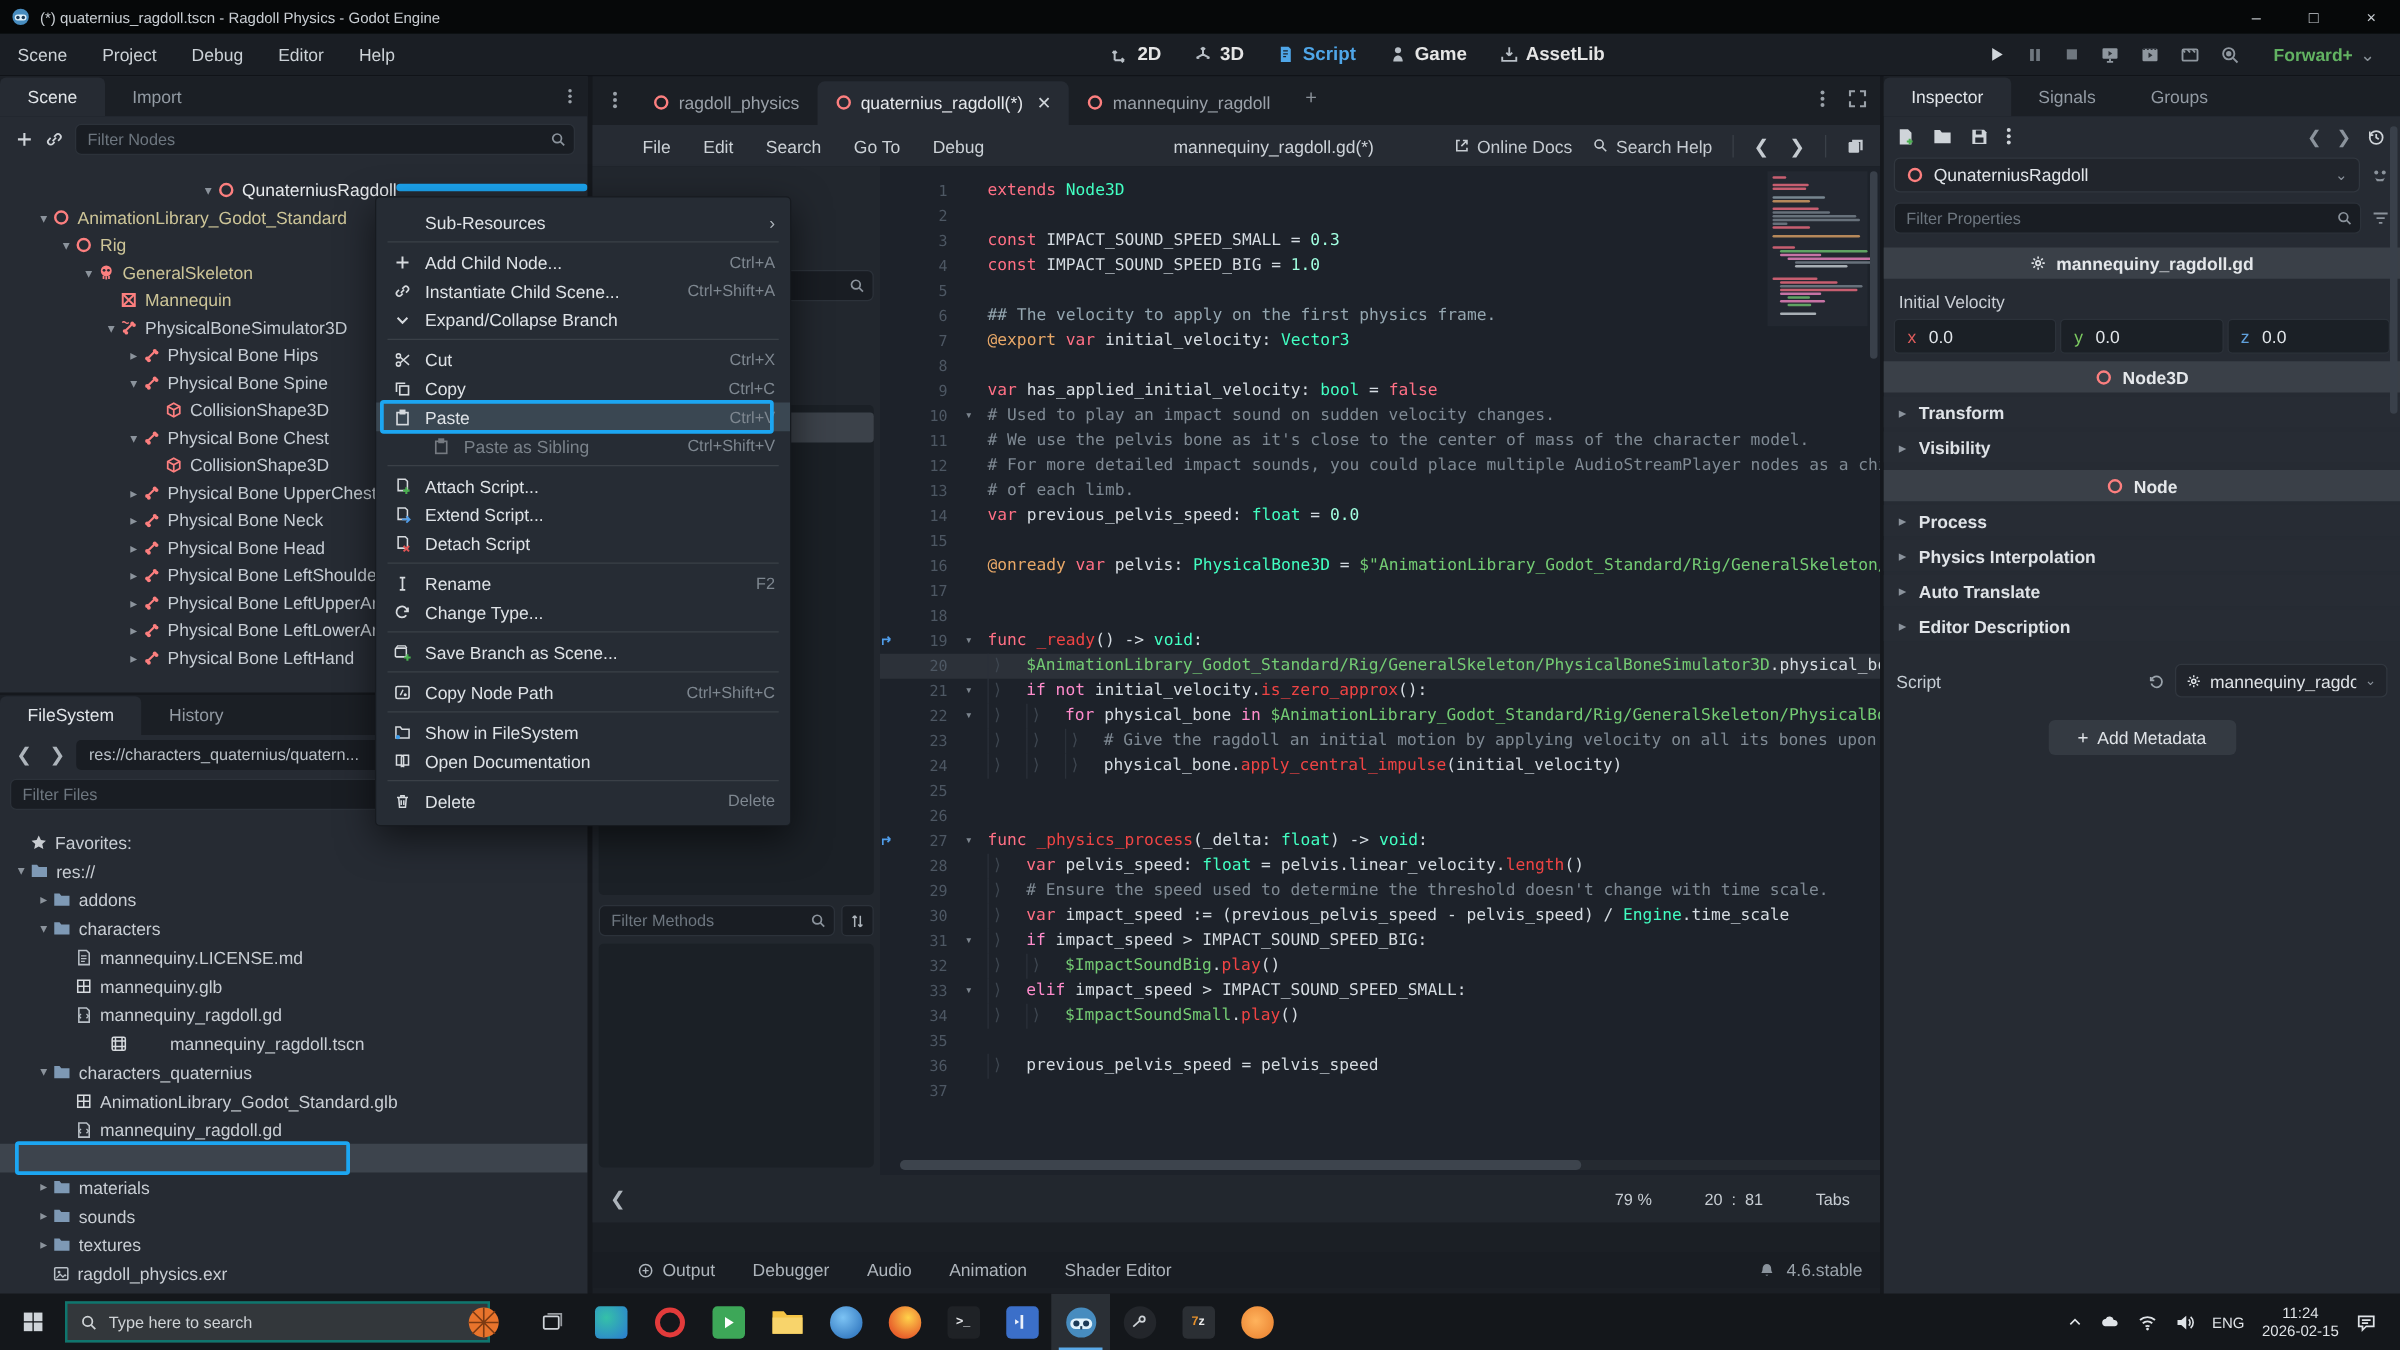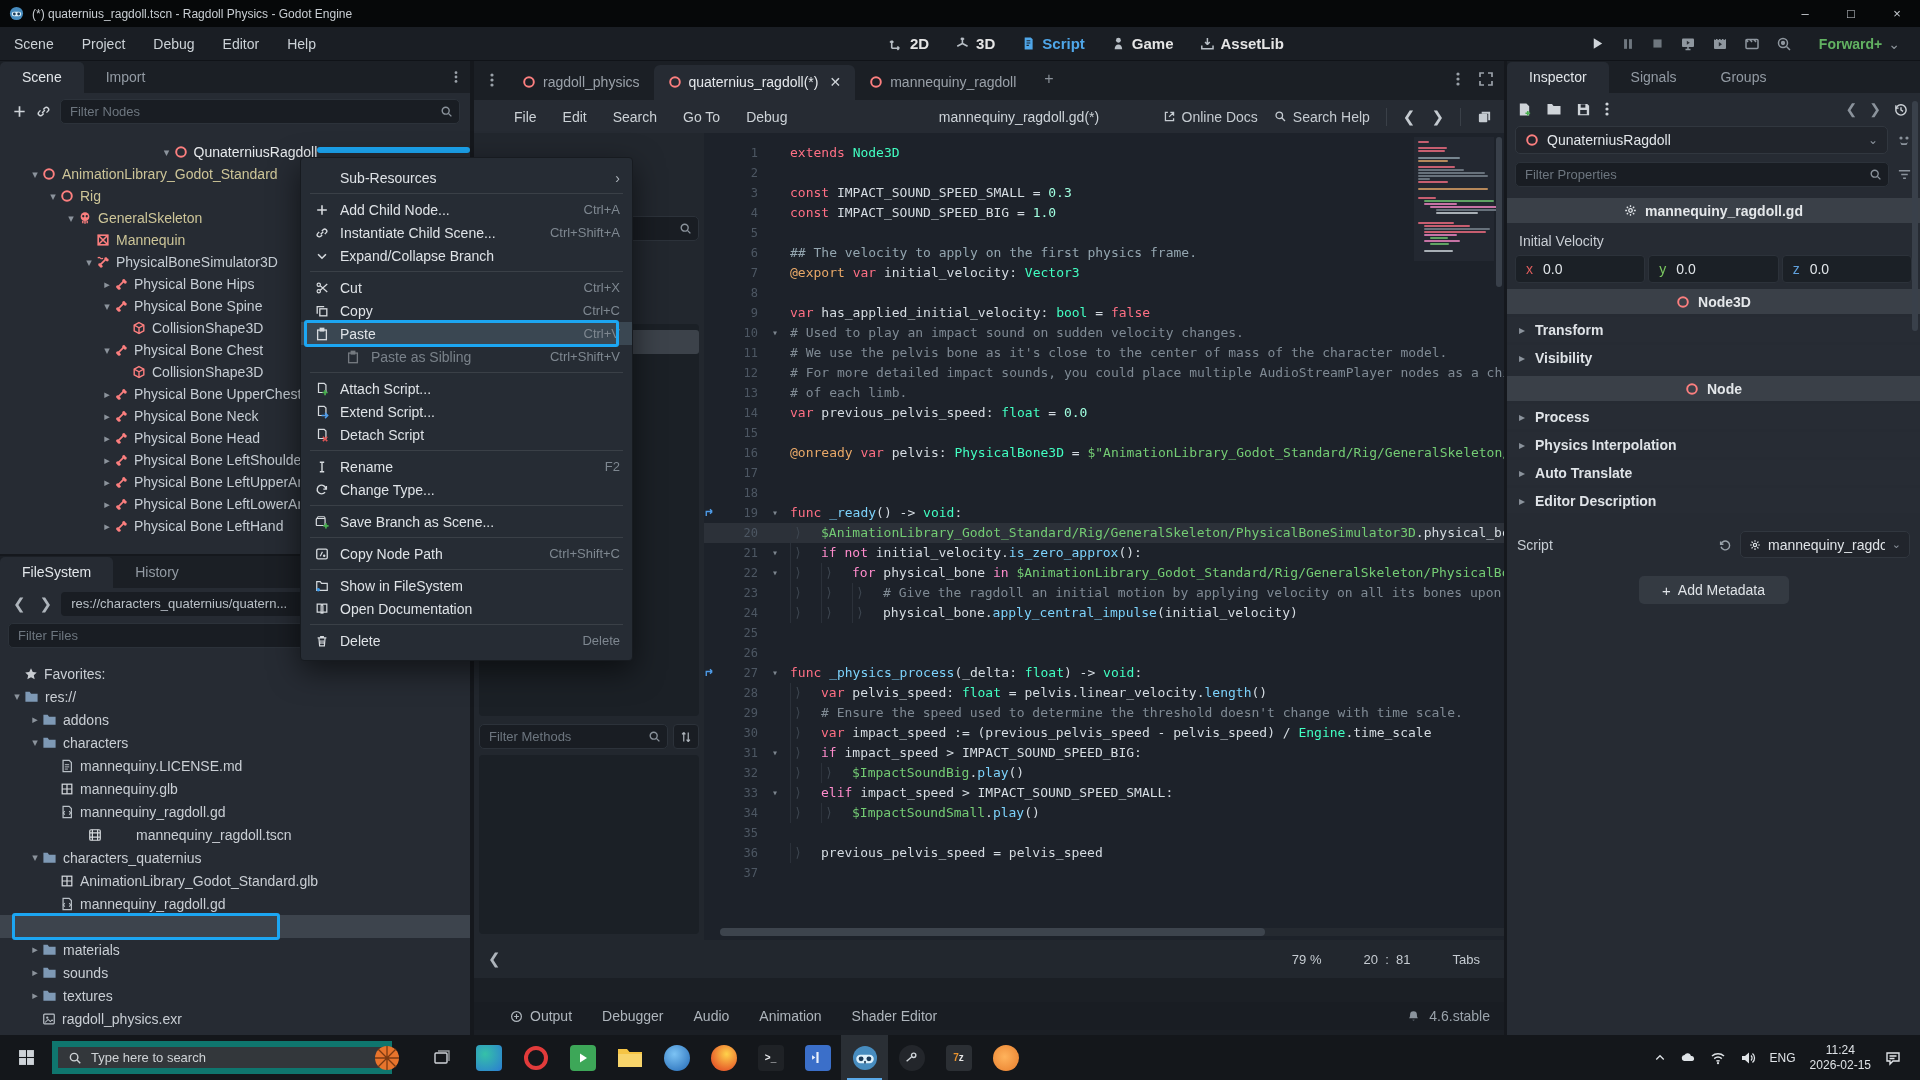--- a/index.html
+++ b/index.html
@@ -95,21 +95,21 @@
 
   #codearea { position:relative; flex:1; background:#1d222a; overflow:hidden; }
   #code-lines { padding-top:10px; font-family:"DejaVu Sans Mono", monospace; font-size:13px; }
   .cline { position:relative; height:20px; line-height:20px; white-space:nowrap; display:flex; }
   .cline.hl::before { content:""; position:absolute; left:0; right:0; top:0; bottom:0; background:rgba(255,255,255,0.07); }
   .gut { position:relative; width:86px; flex:0 0 86px; display:flex; align-items:center; }
   .gut .num { position:absolute; right:32px; color:#4d5763; font-size:12px; }
   .gut .fold { position:absolute; right:12px; color:#7c858e; font-size:10px; }
   .ctext { position:relative; }
   .tab { display:inline-block; width:31px; color:#3e4650; border-left:1px solid #2b313a; padding-left:3px; }
-  .k{color:#ff7085}.c{color:#ff8ccc}.t{color:#42ffc2}.f{color:#7dd3fc}.n{color:#a1ffe0}
+  .k{color:#ff7085}.c{color:#ff8ccc}.t{color:#42ffc2}.f{color:#ef4444}.n{color:#a1ffe0}
   .s{color:#74cc74}.m{color:#7f8a94}.d{color:#94a6b0}.a{color:#e8a868}.w{color:#d5dce2}
   #minimap { position:absolute; right:10px; top:4px; width:80px; height:124px; background:#232831; }
   .mmbar { position:absolute; height:2px; border-radius:1px; }
   #code-vscroll { position:absolute; right:2px; top:4px; width:6px; height:150px; background:#39404a; border-radius:3px; }
   #code-hscroll { position:absolute; left:16px; bottom:4px; width:1014px; height:8px; background:#252a31; border-radius:4px; }
   #code-hscroll .bar { position:absolute; left:0; width:545px; height:8px; background:#3d444d; border-radius:4px; }
 
   #statusrow { height:38px; background:#22272e; display:flex; align-items:center; font-size:13px; color:#c6ccd2; }
   #statusrow .collapse { padding:0 14px; color:#aeb5bc; font-size:15px; }
   #statusrow .sp { flex:1; }
@@ -162,21 +162,21 @@
   .mi .sc { color:#7e8790; font-size:13px; }
   .mi.dis { color:#7a828a;padding-left:43px; } .mi.dis .mic { opacity:.45; }
   .mi.hov { background:#3a4752; }
   .msep { height:1px; background:#3a4047; margin:4px 9px; }
   .mi .sub { color:#aeb5bc; }
 
   
   #taskbar { position:absolute; left:0; top:1035px; width:1920px; height:45px; background:#14171b;
     display:flex; align-items:center; }
   #startbtn { width:52px; height:45px; display:flex; align-items:center; justify-content:center; }
-  #tsearch { position:relative; width:340px; height:33px; background:#33373b; border:6px solid #0f766e;
+  #tsearch { position:relative; width:340px; height:33px; background:#33373b; border:2px solid #0f766e;
     display:flex; align-items:center; gap:9px; padding:0 10px; color:#cfd3d6; font-size:13px; }
   .bball { position:relative; left:-18px; }
   .tapp { width:47px; height:45px; display:flex; align-items:center; justify-content:center; position:relative; }
   .tapp.active { background:#2a2f35; }
   .tapp.active::after { content:""; position:absolute; left:6px; right:6px; bottom:0; height:2px; background:#5aa9e8; }
   .tile { width:26px; height:26px; border-radius:4px; display:flex; align-items:center; justify-content:center; }
   #tray { position:absolute; right:0; display:flex; align-items:center; height:45px; gap:14px; padding-right:19px; color:#dfe3e7; }
   #clock { text-align:center; font-size:12px; line-height:15px; }
   #tray .lang { font-size:12px; }
 </style>

